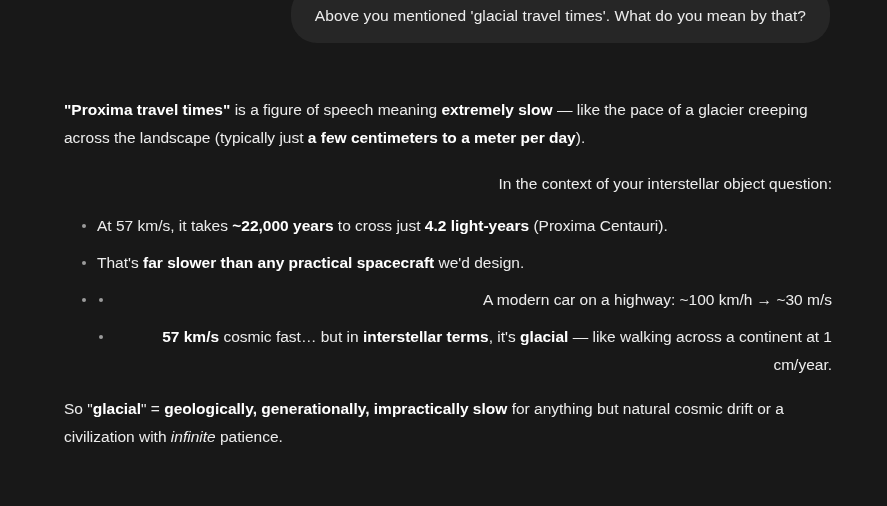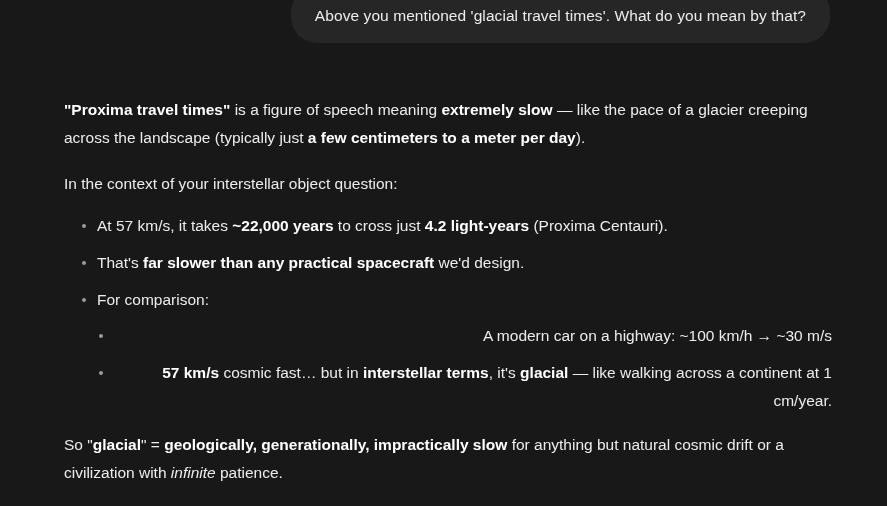--- a/index.html
+++ b/index.html
@@ -52,20 +52,21 @@
     width: 768px;
     font-size: 15.5px;
     line-height: 28px;
     color: #ececec;
   }
   .assistant p {
     margin: 0 0 18px 0;
   }
   .assistant p.tight {
     margin-bottom: 14px;
+    text-align: right;
   }
   b, strong {
     font-weight: 700;
     color: #ffffff;
   }
   i, em {
     font-style: italic;
   }
 
   ul.lvl1 {
@@ -129,21 +130,20 @@
 
     <p class="tight">In the context of your interstellar object question:</p>
 
     <ul class="lvl1">
 
       <li><span>At 57 km/s, it takes </span><b>~22,000 years</b><span> to cross just </span><b>4.2 light-years</b><span> (Proxima Centauri).</span></li>
 
       <li><span>That's </span><b>far slower than any practical spacecraft</b><span> we'd design.</span></li>
 
       <li>
-        <span>For comparison:</span>
 
         <ul class="lvl2">
           <li><span>A modern car on a highway: ~100 km/h → ~30 m/s</span></li>
 
 
           <li><b>57 km/s</b><span> cosmic fast… but in </span><b>interstellar terms</b><span>, it's </span><b>glacial</b><span> — like walking across a continent at 1 cm/year.</span></li>
         </ul>
       </li>
     </ul>
 

